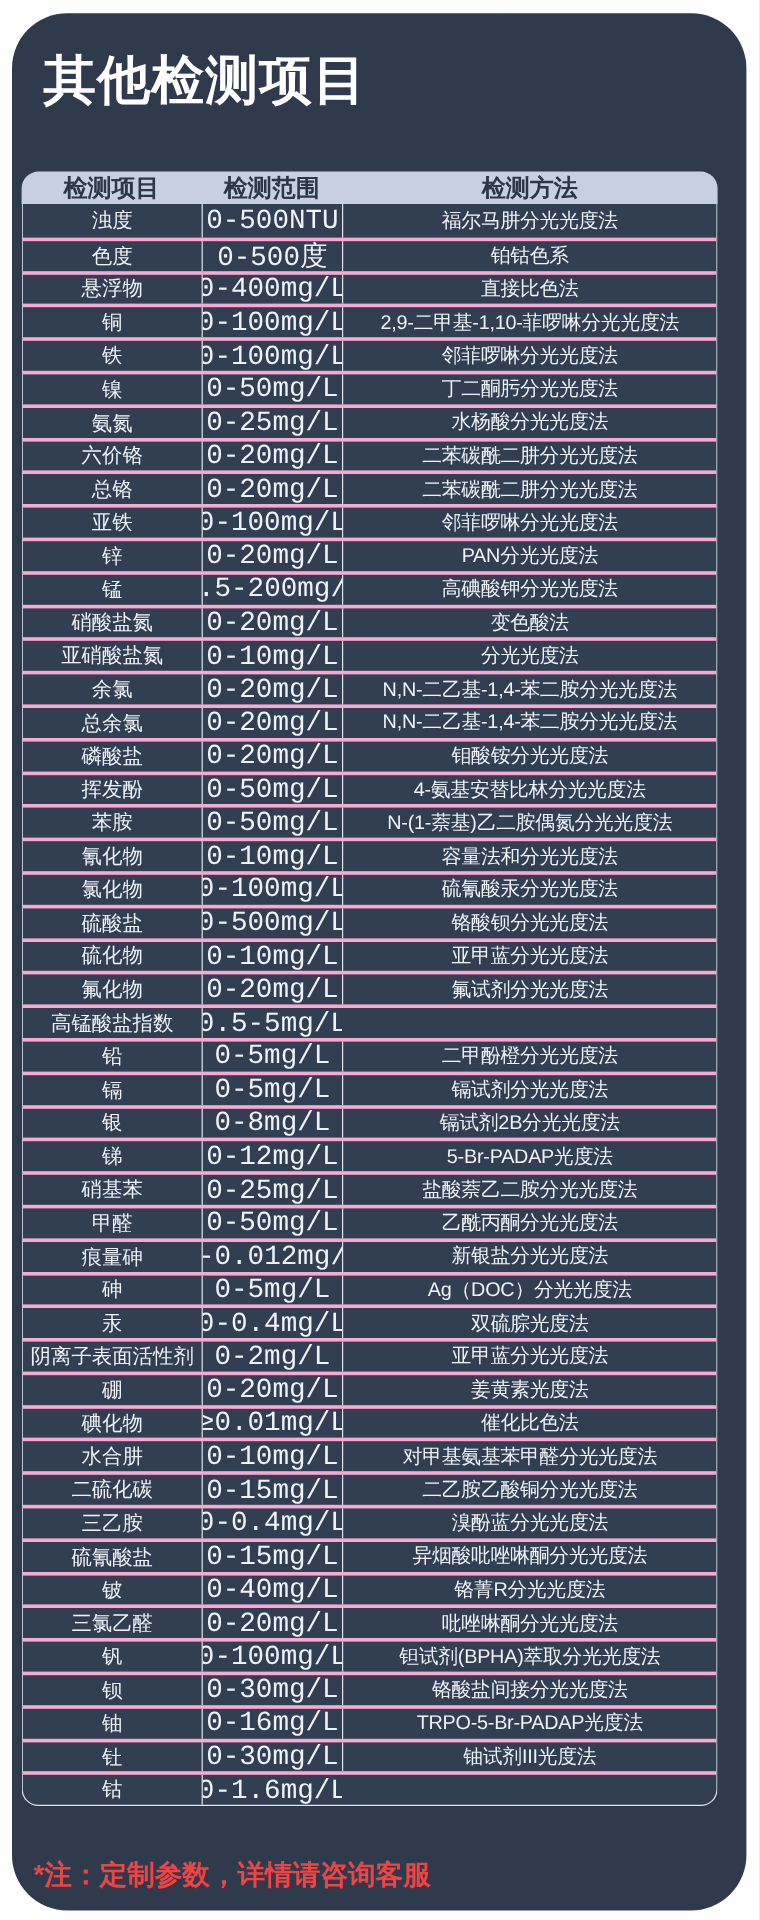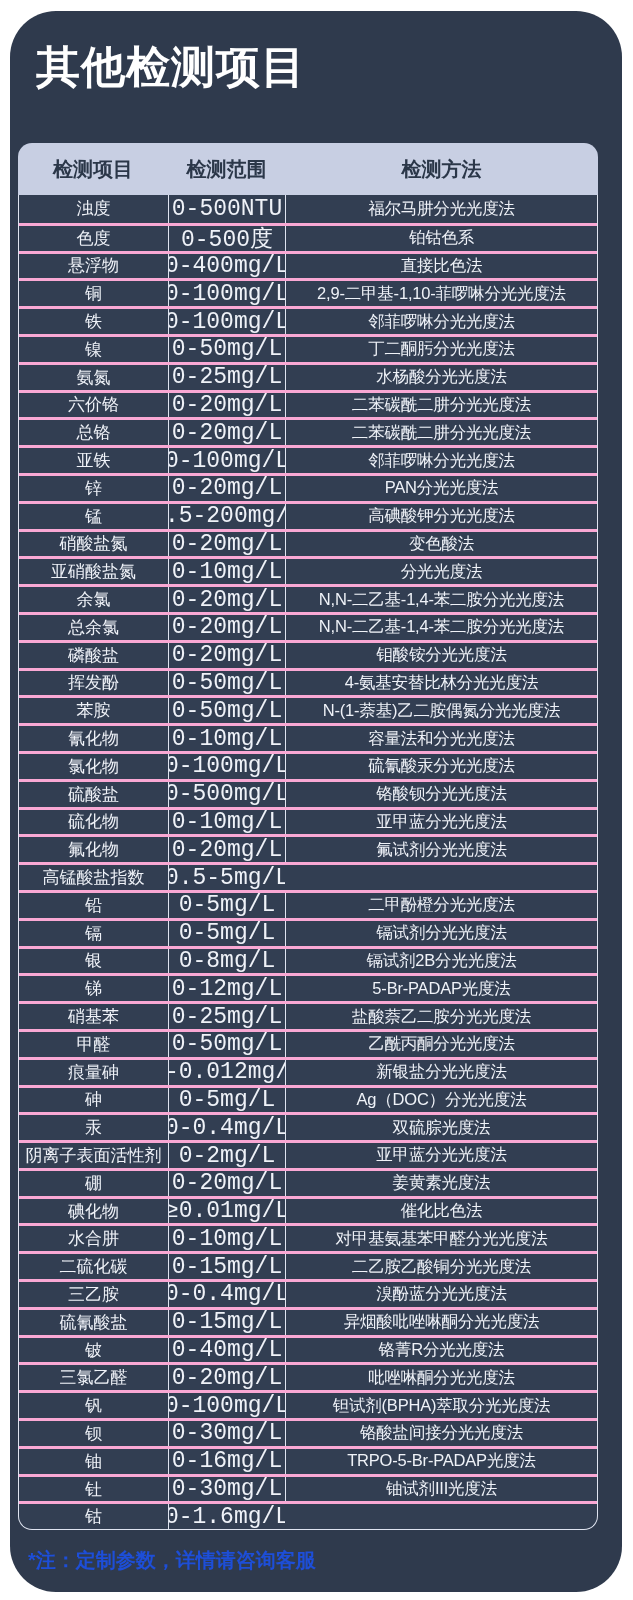--- a/index.html
+++ b/index.html
@@ -12,21 +12,21 @@
     position:absolute; left:10px; top:11px; width:612px; height:1581px;
     background:#2f3a4d; border-radius:46px;
   }
   .title {
     position:absolute; left:36px; top:38px;
     font-size:44px; font-weight:800; color:#ffffff; letter-spacing:1px;
     white-space:nowrap;
   }
   .table { position:absolute; left:18px; top:143px; width:580px; }
   .thead {
-    height:52px; background:#c8cfe3; border-radius:14px 14px 0 0;
+    height:27px; background:#c8cfe3; border-radius:14px 14px 0 0;
     display:grid; grid-template-columns:150px 117px 1fr;
   }
   .hcell {
     display:flex; align-items:center; justify-content:center;
     color:#2b3749; font-size:20px; font-weight:700; white-space:nowrap;
   }
   .tbody {
     background:#323e52;
     border:1px solid #dfe4f0; border-top:none;
     border-radius:0 0 14px 14px; overflow:hidden;
@@ -39,21 +39,21 @@
   .cell {
     display:flex; align-items:center; justify-content:center;
     color:#eff2f8; white-space:nowrap; overflow:hidden;
   }
   .cell + .cell { border-left:1px solid #dfe4f0; }
   .c1 { font-size:17px;text-align:center; }
   .c2 { font-size:23px;font-family:Liberation Mono, monospace; }
   .c3 { font-size:16.5px; letter-spacing:-0.2px; }
   .note {
     position:absolute; left:28px; top:1547px;
-    font-size:20px; font-weight:700; color:#1d4ed8; white-space:nowrap;
+    font-size:23px; font-weight:700; color:#ef4444; white-space:nowrap;
   }
 </style>
 </head>
 <body>
 
 <div class="page">
   <div class="card"></div>
 
   <div class="title">其他检测项目</div>
 

